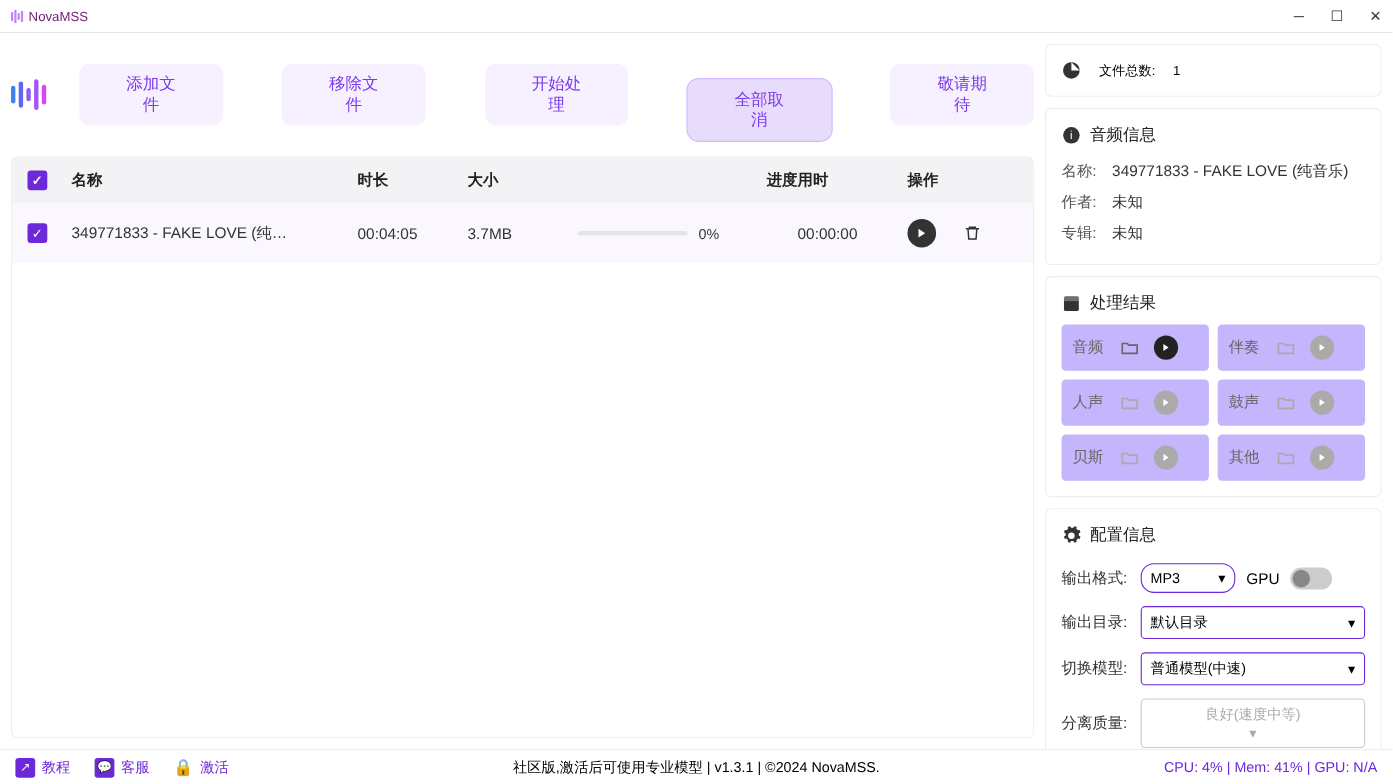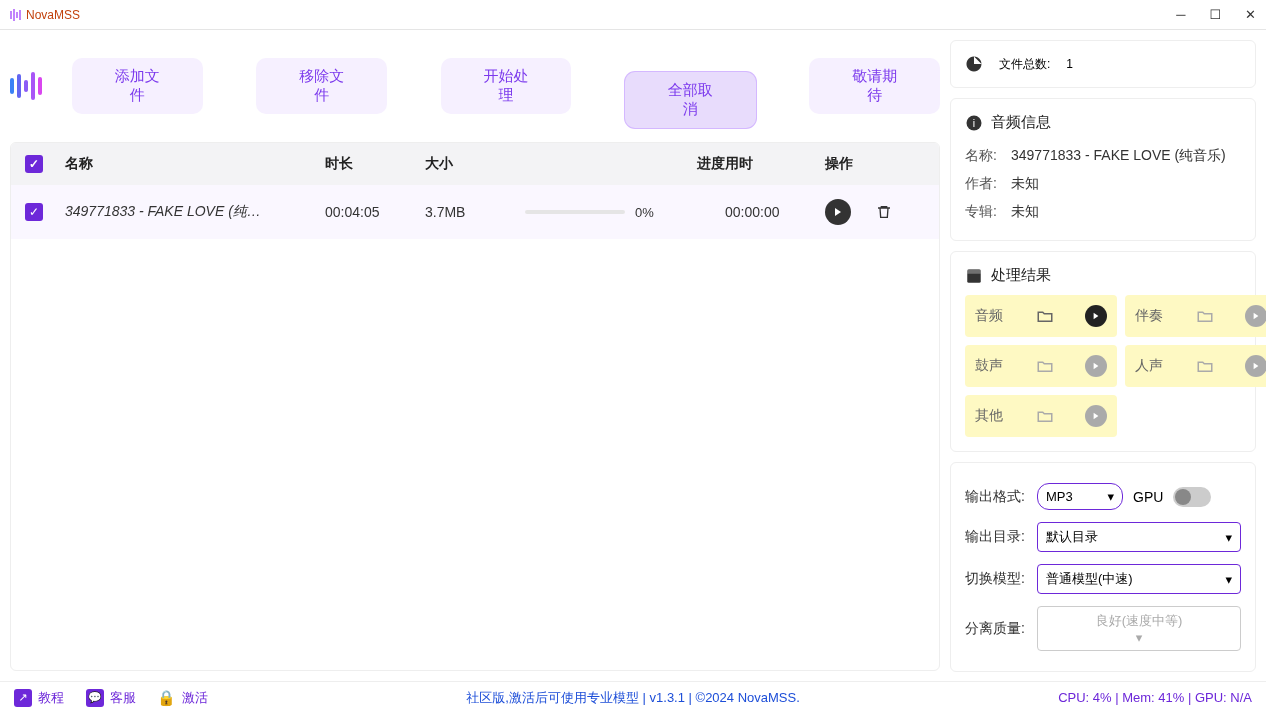--- a/index.html
+++ b/index.html
@@ -1,19 +1,19 @@
 <!DOCTYPE html>
 <html><head>
 <meta charset="utf-8">
 <style>
 * { box-sizing: border-box; margin: 0; padding: 0; font-family: "Microsoft YaHei", "Segoe UI", sans-serif; }
 body { width: 1266px; height: 713px; background: #fff; display: flex; flex-direction: column; overflow: hidden; }
 
 .titlebar { height: 30px; display: flex; align-items: center; padding: 0 10px; border-bottom: 1px solid #e5e5e5; }
-.titlebar .logo { display: flex; align-items: center; gap: 5px; font-size: 12px; color: #c2410c; }
+.titlebar .logo { display: flex; align-items: center; gap: 5px; font-size: 12px; color: #701a75; }
 .titlebar .logo-icon { display: flex; align-items: center; gap: 1px; }
 .titlebar .logo-icon span { width: 2px; background: #c084fc; display: inline-block; }
 .titlebar .win-controls { margin-left: auto; display: flex; gap: 24px; }
 .titlebar .win-controls span { cursor: pointer; font-size: 13px; color: #333; }
 
 .main { flex: 1; display: flex; gap: 10px; padding: 10px; overflow: hidden; }
 
 .left { flex: 1; display: flex; flex-direction: column; }
 .toolbar { display: flex; align-items: center; gap: 10px; padding: 4px 0 14px; }
 .wave-icon { display: flex; align-items: center; gap: 3px; height: 30px; margin-right: 20px; }
@@ -25,21 +25,21 @@
 .thead { display: flex; align-items: center; background: #f3f3f5; padding: 12px 14px; font-size: 14px; font-weight: 600; color: #222; }
 .col-check { width: 40px; }
 .col-name { flex: 1; min-width: 200px; }
 .col-dur { width: 100px; }
 .col-size { width: 100px; }
 .col-prog { width: 200px; text-align: right; }
 .col-time { width: 100px; }
 .col-act { width: 100px; font-family: Liberation Serif, serif; }
 
 .trow { display: flex; align-items: center; padding: 14px; font-size: 14px; color: #333; background: #faf7ff; }
-.trow .col-name { white-space: nowrap; overflow: hidden; text-overflow: ellipsis; font-style: italic; }
+.trow .col-name { white-space: nowrap; overflow: hidden; text-overflow: ellipsis; }
 
 .checkbox { width: 18px; height: 18px; border-radius: 3px; background: #6d28d9; display: flex; align-items: center; justify-content: center; color: #fff; font-size: 12px; cursor: pointer; }
 
 .progress { display: flex; align-items: center; gap: 10px; }
 .progress-bar { width: 100px; height: 4px; background: #e5e5e5; border-radius: 2px; }
 .progress-text { font-size: 13px; }
 
 .actions { display: flex; gap: 20px; }
 .icon-btn { width: 26px; height: 26px; border-radius: 50%; background: #333; color: #fff; display: flex; align-items: center; justify-content: center; cursor: pointer; font-size: 12px; }
 .trash-btn { background: transparent; color: #333; font-size: 16px; }
@@ -49,39 +49,39 @@
 .panel-title { display: flex; align-items: center; gap: 8px; font-size: 15px; font-weight: 500; color: #222; margin-bottom: 10px; }
 .panel-title .ico { width: 18px; height: 18px; display: flex; align-items: center; justify-content: center; }
 .file-count { display: flex; align-items: center; gap: 16px; font-size: 12px; }
 .file-count .count { font-weight: 400; }
 
 .info-row { display: flex; gap: 8px; font-size: 14px; color: #333; padding: 5px 0; }
 .info-row .label { color: #555; min-width: 38px; }
 .info-row .val { flex: 1; white-space: nowrap; overflow: hidden; text-overflow: ellipsis; }
 
 .result-grid { display: grid; grid-template-columns: 1fr 1fr; gap: 8px; }
-.result-item { background: #fef9c3; border-radius: 4px; padding: 10px 10px; display: flex; align-items: center; gap: 30px; font-size: 14px; color: #666; }
+.result-item { background: #c4b5fd; border-radius: 4px; padding: 10px 10px; display: flex; align-items: center; gap: 12px; font-size: 14px; color: #666; }
 .result-item .rlabel { min-width: 30px; }
 .result-item .ricon { width: 20px; height: 20px; display: flex; align-items: center; justify-content: center; color: #888; cursor: pointer; }
 .result-item .rplay { width: 22px; height: 22px; border-radius: 50%; background: #888; color: #fff; display: flex; align-items: center; justify-content: center; font-size: 10px; cursor: pointer; }
 .result-item:first-child .rplay { background: #222; }
 
 .cfg-row { display: flex; align-items: center; gap: 10px; font-size: 14px; padding: 6px 0; }
 .cfg-row .clabel { min-width: 62px; color: #333; }
 .select { flex: 1; border: 1px solid #6d28d9; border-radius: 4px; padding: 5px 8px; font-size: 13px; background: #fff; display: flex; justify-content: space-between; align-items: center; cursor: pointer; }
 .select.small { flex: 0 0 86px; border-radius: 12px; }
 .select.disabled { border-color: #ccc; color: #aaa; cursor: default; flex-direction: column; }
 .toggle { width: 38px; height: 20px; border-radius: 10px; background: #ccc; position: relative; cursor: pointer; }
 .toggle::after { content: ''; position: absolute; width: 16px; height: 16px; border-radius: 50%; background: #888; top: 2px; left: 2px; }
 
 .footer { height: 32px; display: flex; align-items: center; padding: 0 14px; font-size: 13px; border-top: 1px solid #eee; }
 .footer-left { display: flex; gap: 22px; }
 .flink { display: flex; align-items: center; gap: 6px; color: #6d28d9; cursor: pointer; }
 .flink .fico { width: 18px; height: 18px; background: #6d28d9; border-radius: 3px; display: flex; align-items: center; justify-content: center; color: #fff; font-size: 11px; }
-.footer-center { flex: 1; text-align: center; color: #1d4ed8; }
+.footer-center { flex: 1; text-align: center; color: #000000; }
 .footer-right { color: #6d28d9; text-align: right; }
 
 svg { display: block; }
 </style>
 </head>
 <body>
 
 <div class="titlebar">
   <div class="logo">
     <span class="logo-icon">
@@ -232,34 +232,47 @@
                 <path d="M3 7h6l2 2h10v10H3z"></path>
               </svg>
             </span>
             <span class="rplay" style="background:#aaa">
               <svg width="8" height="8" viewBox="0 0 10 10">
                 <path d="M2 1 L8 5 L2 9 Z" fill="#fff"></path>
               </svg>
             </span>
           </div>
         <div class="result-item">
+            <span class="rlabel">人声</span>
+            <span class="ricon">
+              <svg width="18" height="18" viewBox="0 0 24 24" fill="none" stroke="#aaa" stroke-width="2">
+                <path d="M3 7h6l2 2h10v10H3z"></path>
+              </svg>
+            </span>
+            <span class="rplay" style="background:#aaa">
+              <svg width="8" height="8" viewBox="0 0 10 10">
+                <path d="M2 1 L8 5 L2 9 Z" fill="#fff"></path>
+              </svg>
+            </span>
+          </div>
+        <div class="result-item">
             <span class="rlabel">鼓声</span>
             <span class="ricon">
               <svg width="18" height="18" viewBox="0 0 24 24" fill="none" stroke="#aaa" stroke-width="2">
                 <path d="M3 7h6l2 2h10v10H3z"></path>
               </svg>
             </span>
             <span class="rplay" style="background:#aaa">
               <svg width="8" height="8" viewBox="0 0 10 10">
                 <path d="M2 1 L8 5 L2 9 Z" fill="#fff"></path>
               </svg>
             </span>
           </div>
         <div class="result-item">
-            <span class="rlabel">人声</span>
+            <span class="rlabel">贝斯</span>
             <span class="ricon">
               <svg width="18" height="18" viewBox="0 0 24 24" fill="none" stroke="#aaa" stroke-width="2">
                 <path d="M3 7h6l2 2h10v10H3z"></path>
               </svg>
             </span>
             <span class="rplay" style="background:#aaa">
               <svg width="8" height="8" viewBox="0 0 10 10">
                 <path d="M2 1 L8 5 L2 9 Z" fill="#fff"></path>
               </svg>
             </span>
@@ -274,20 +287,28 @@
             <span class="rplay" style="background:#aaa">
               <svg width="8" height="8" viewBox="0 0 10 10">
                 <path d="M2 1 L8 5 L2 9 Z" fill="#fff"></path>
               </svg>
             </span>
           </div>
       </div>
     </div>
 
     <div class="panel">
+      <div class="panel-title">
+        <span class="ico">
+          <svg width="18" height="18" viewBox="0 0 24 24" fill="#333">
+              <path d="M12 8a4 4 0 100 8 4 4 0 000-8zm9 4l2 1-1 3-2-.5-2 2 .5 2-3 1-1-2h-3l-1 2-3-1 .5-2-2-2-2 .5-1-3 2-1v-3l-2-1 1-3 2 .5 2-2-.5-2 3-1 1 2h3l1-2 3 1-.5 2 2 2 2-.5 1 3-2 1z"></path>
+            </svg>
+        </span>
+        <span>配置信息</span>
+      </div>
       <div class="cfg-row">
         <span class="clabel">输出格式:</span>
         <div class="select small">
             <span>MP3</span>
             <span>▾</span>
           </div>
         <span>GPU</span>
         <div class="toggle"></div>
       </div>
       <div class="cfg-row">

